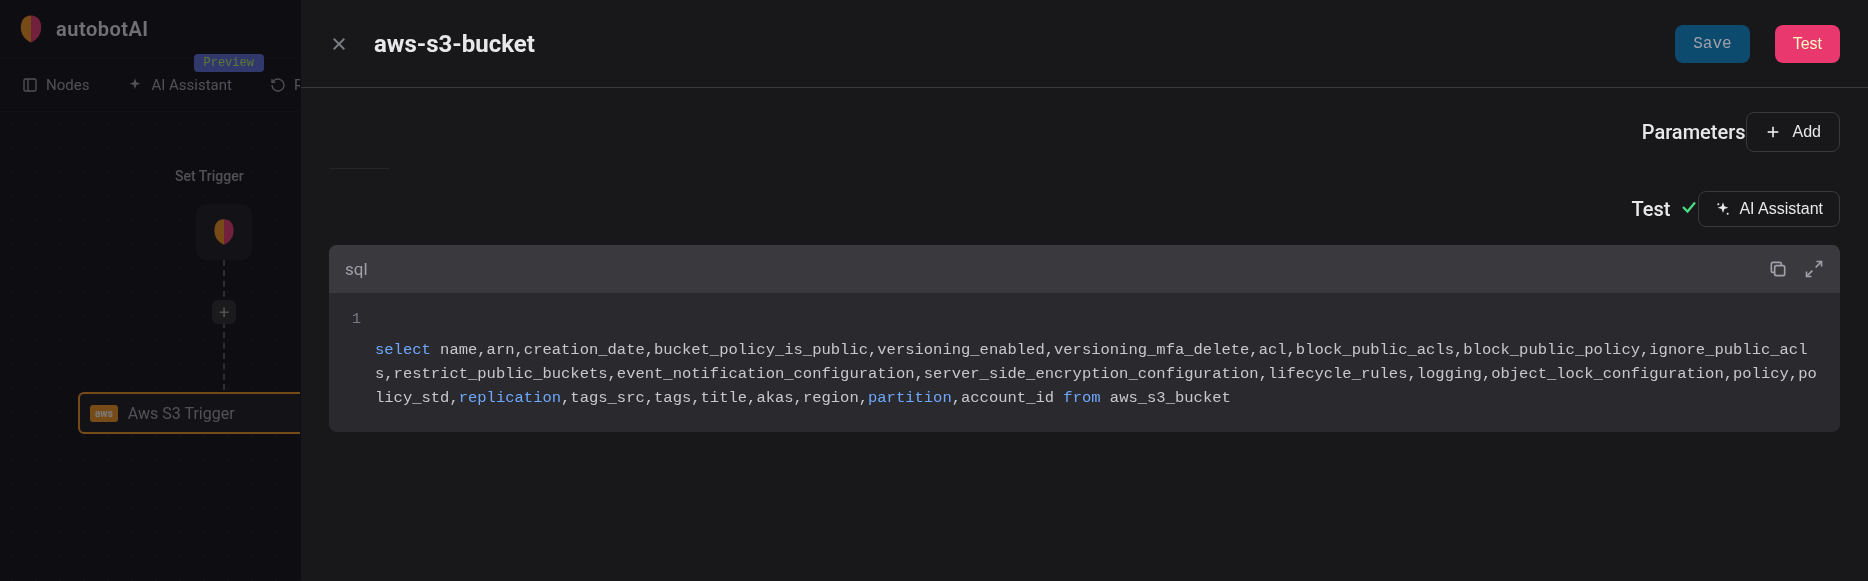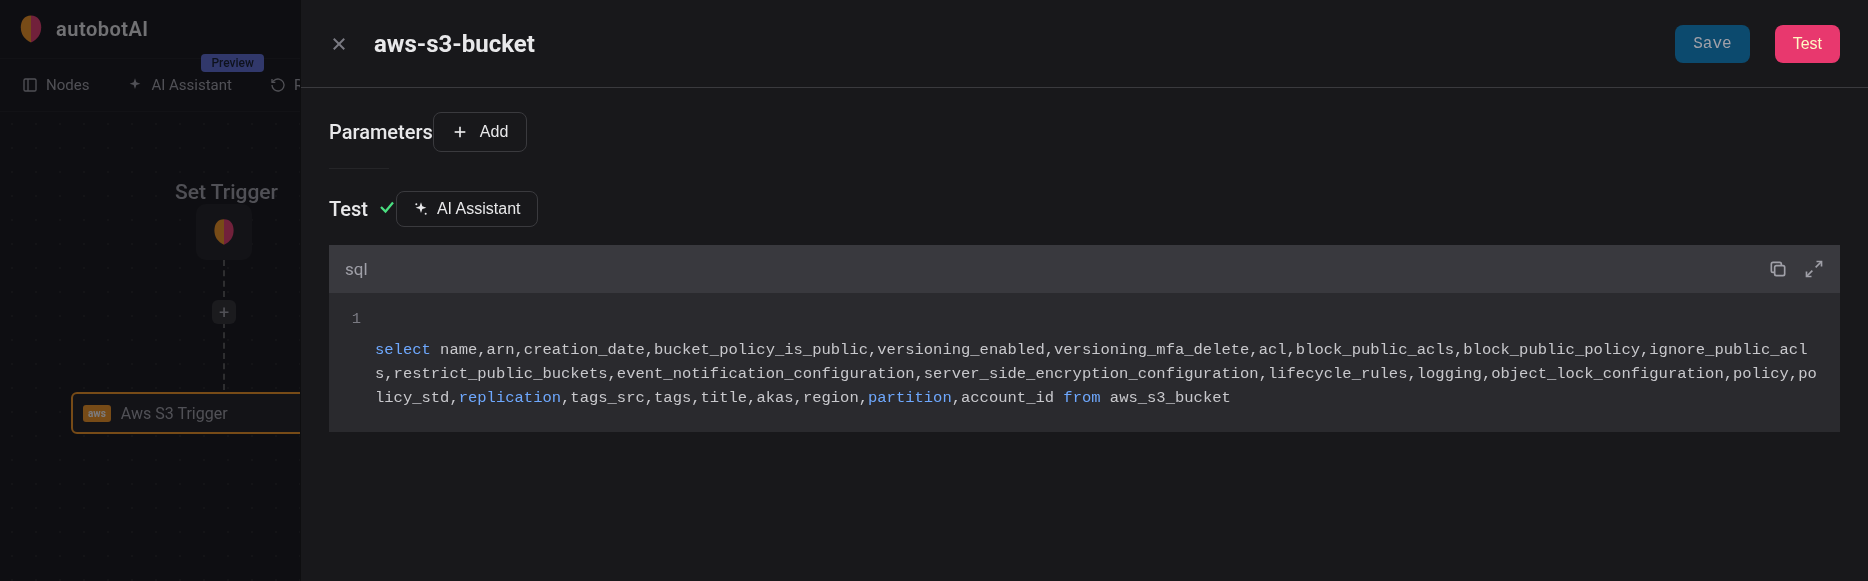--- a/index.html
+++ b/index.html
@@ -64,36 +64,37 @@
     padding: 8px 14px;
     border-radius: 6px;
     color: var(--text-muted);
     font-size: 15px;
     position: relative;
     cursor: pointer;
   }
   .preview-badge {
     position: absolute; top: -14px; right: -18px;
     background: var(--blue-badge);
-    color: #0f172a; font-size: 12px;
+    color: #bef264; font-size: 12px;
     padding: 2px 10px; border-radius: 4px;
     font-weight: 500;
+    font-family: Liberation Mono, monospace;
   }
   .canvas-area {
     position: relative;
     height: calc(100% - 112px);
     background:
       radial-gradient(circle, rgba(255,255,255,.05) 1px, transparent 1px);
     background-size: 24px 24px;
   }
   .set-trigger {
     position: absolute;
-    left: 175px; top: 68px;
-    color: var(--text-muted);
-    font-size: 21px; font-weight: 500;
+    left: 175px; top: 56px;
+    color: var(--text-muted);
+    font-size: 14px; font-weight: 500;
   }
   .node-brain {
     position:absolute;
     left: 196px; top: 92px;
     width: 56px; height: 56px;
     border-radius: 10px;
     background: #1a1a1e;
     display:flex;align-items:center;justify-content:center;
   }
   .plus-node {
@@ -107,21 +108,21 @@
     font-size: 18px;
   }
   .connector {
     position:absolute;
     left: 223px; top: 148px;
     width: 2px; height: 130px;
     border-left: 2px dashed #555;
   }
   .bucket-node {
     position:absolute;
-    left: 71px; top: 280px;
+    left: 78px; top: 280px;
     width: 270px; height: 42px;
     border-radius: 6px;
     background:#1a1a1e;
     border: 2px solid var(--orange);
     display:flex;align-items:center;
     gap:10px;
     padding: 0 10px;
     color: var(--text-muted);
   }
   .aws-badge {
@@ -194,39 +195,39 @@
     display:inline-flex;align-items:center;gap:8px;
     padding: 8px 16px;
   }
 
   .panel-body {
     padding: 24px 28px;
     overflow:auto;
     flex:1;
   }
   .section-row {
-    display:flex; align-items:center; justify-content:flex-start;
+    display:flex; align-items:center; justify-content:flex-end;
     margin-bottom: 10px;
   }
   .section-label {
     font-size: 20px; font-weight:500;
     color: var(--text);
     display:flex;align-items:center;gap:10px;
   }
   .sep {
     height:1px; background: rgba(255,255,255,.06);
     margin: 16px 0 22px;
     width: 60px;
   }
   .check-icon { color: var(--green); }
 
   
   .code-block {
     margin-top: 18px;
-    border-radius: 0;
+    border-radius: 8px;
     overflow:hidden;
     background: var(--bg-code-body);
   }
   .code-header {
     background: var(--bg-code-header);
     height: 48px;
     display:flex; align-items:center;
     padding: 0 16px;
     justify-content:space-between;
   }

